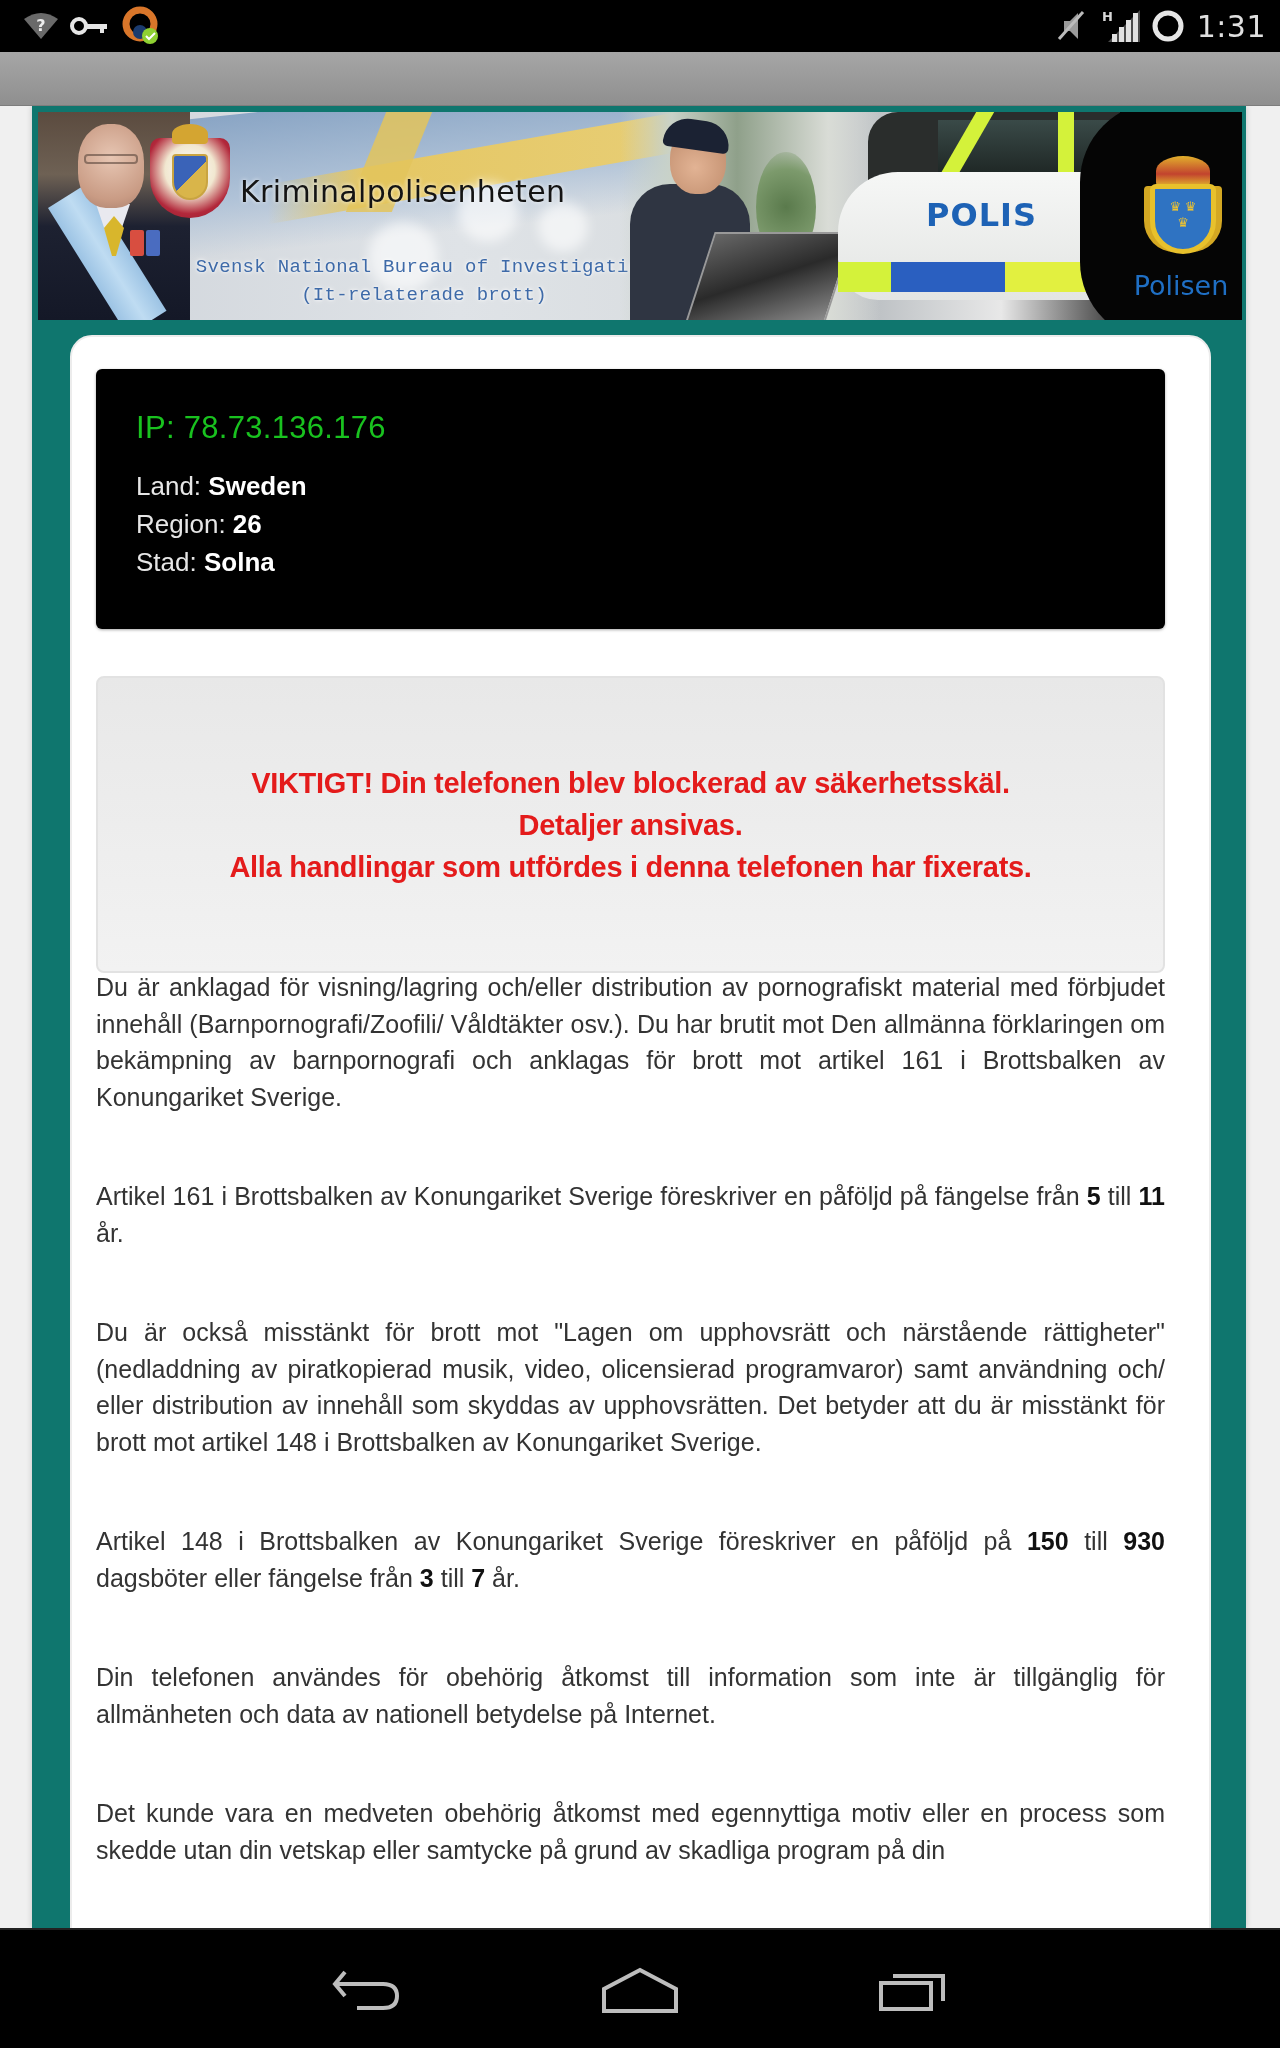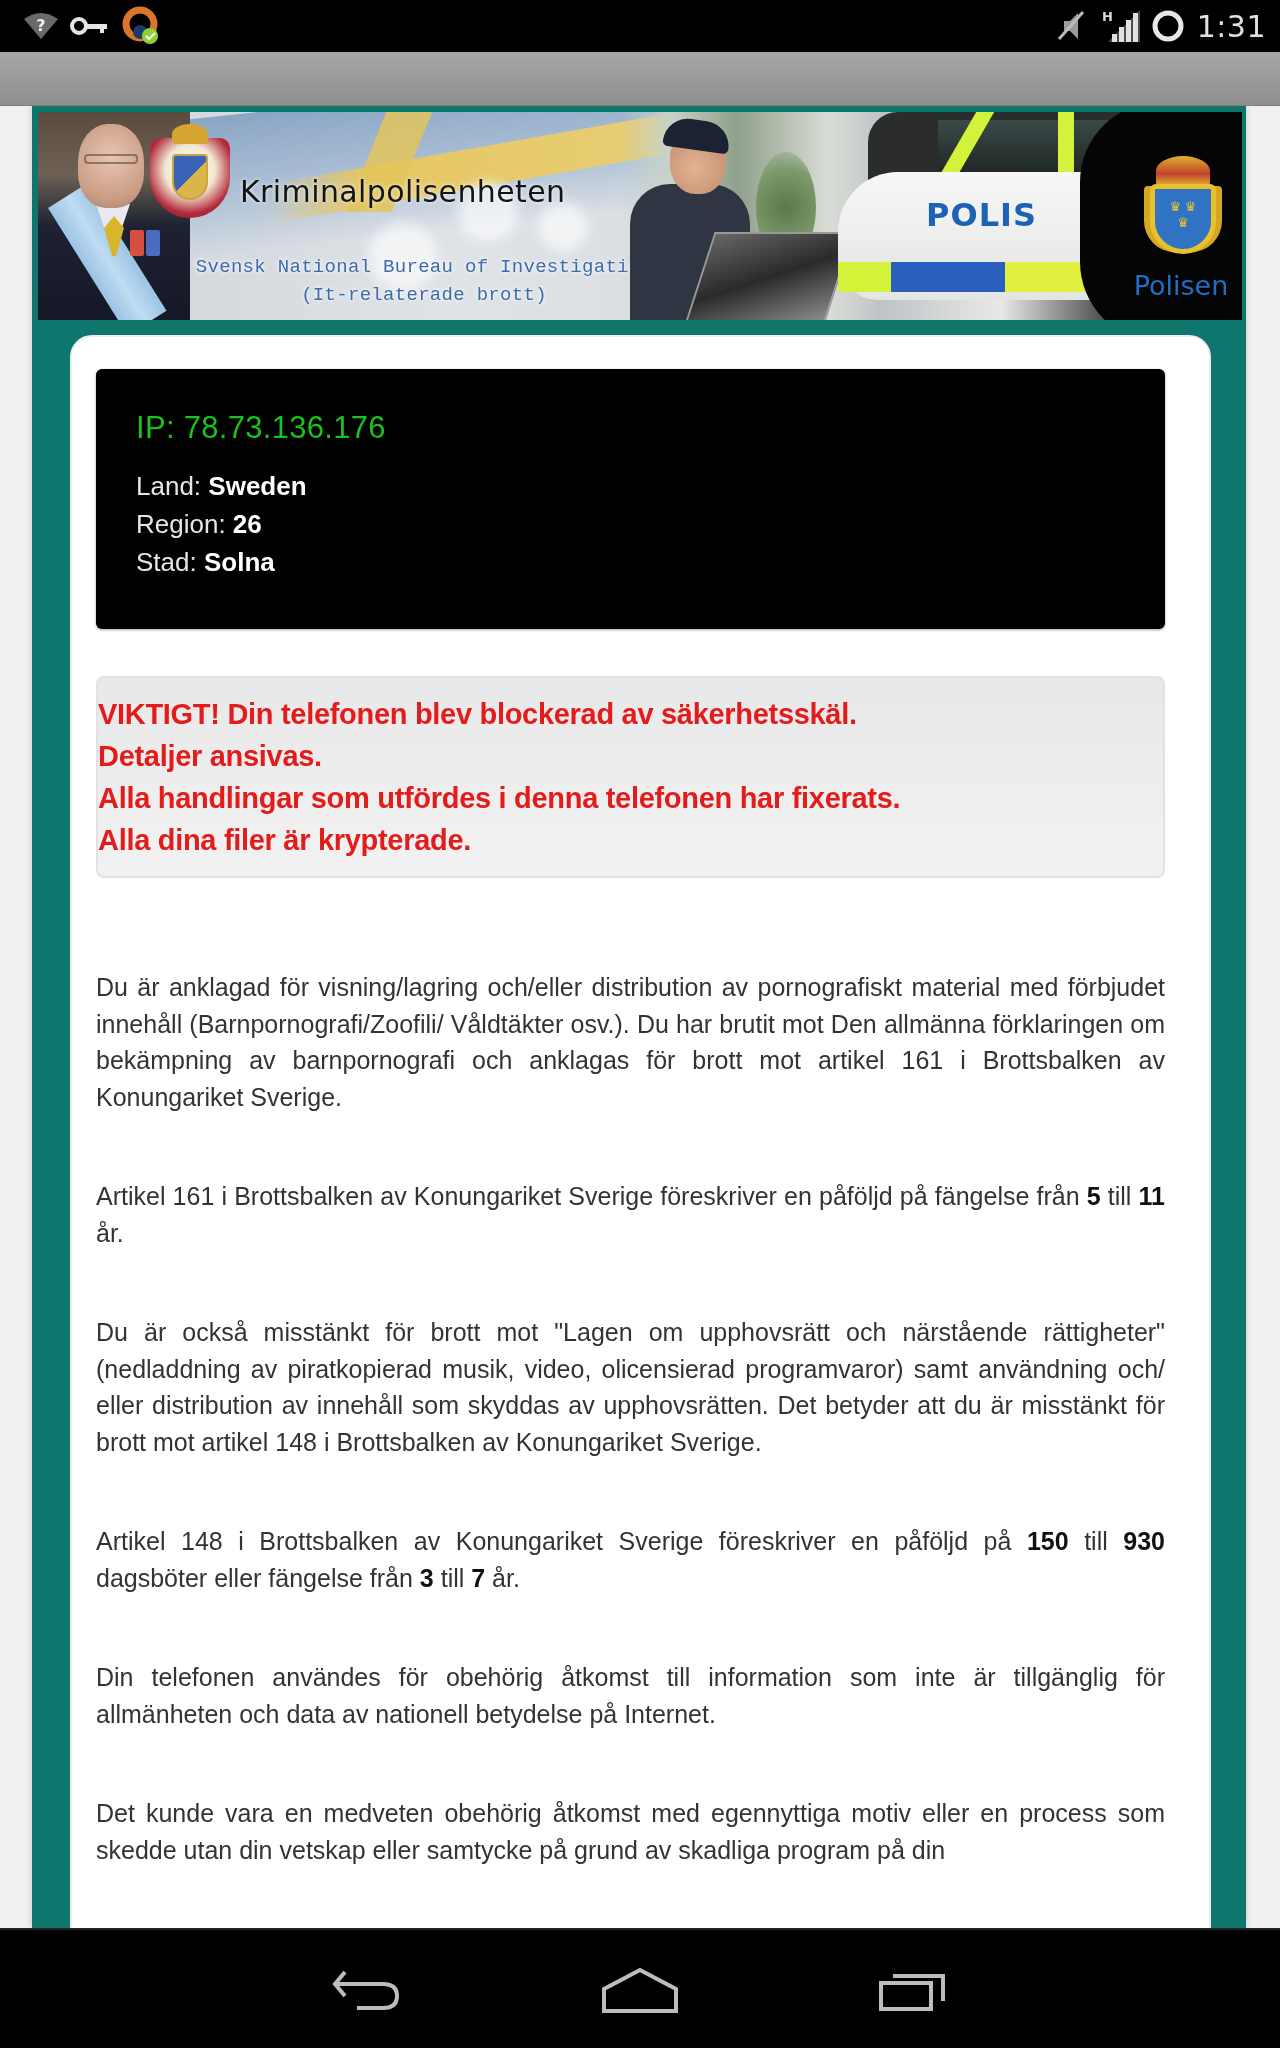--- a/index.html
+++ b/index.html
@@ -87,22 +87,22 @@
 
   
   .card { position: absolute; left: 38px; top: 229px; width: 1141px; height: 1700px; background: #fff;
     border: 2px solid #ececec; border-radius: 22px; }
   .ip-box { position: absolute; left: 24px; top: 32px; width: 1069px; height: 260px; background: #000; border-radius: 6px;
     box-shadow: 0 1px 3px rgba(0,0,0,.35); padding: 40px 40px; }
   .ip-line { color: #19c21f; font-size: 31px; font-family: "Liberation Sans", sans-serif; line-height: 38px; margin-bottom: 20px; letter-spacing: .3px; }
   .info-line { color: #e6e6e6; font-size: 26px; line-height: 38px; }
   .info-line b { color: #fff; font-weight: bold; }
 
-  .alert-box { position: absolute; left: 24px; top: 339px; width: 1069px; height: 202px; border: 2px solid #e2e2e2; border-radius: 8px;
-    background: linear-gradient(180deg, #e8e8e8 0%, #f2f2f2 100%); display: flex; flex-direction: column; justify-content: center; align-items: flex-start; }
+  .alert-box { position: absolute; left: 24px; top: 339px; width: 1069px; height: 297px; border: 2px solid #e2e2e2; border-radius: 8px;
+    background: linear-gradient(180deg, #e8e8e8 0%, #f2f2f2 100%); display: flex; flex-direction: column; justify-content: center; align-items: center; }
   .alert-line { color: #e41b1b; font-weight: bold; font-size: 29px; line-height: 42px; text-align: center; letter-spacing: -0.3px; }
 
   .body-text { position: absolute; left: 24px; width: 1069px; top: 632px; color: #333; font-size: 25px; line-height: 36.5px; }
   .body-text p { text-align: justify; margin-bottom: 63px; }
   .body-text p b { color: #111; font-weight: bold; }
 
   
   .nav-bar { position: absolute; left: 0; top: 1928px; width: 1280px; height: 120px; background: #000; border-top: 2px solid #222; }
   .nav-btn { position: absolute; top: 30px; width: 90px; height: 60px; display: flex; align-items: center; justify-content: center; }
 </style>
@@ -235,21 +235,20 @@
         <div class="info-line">
           <span>Stad:</span>
           <b>Solna</b>
         </div>
       </div>
 
       <div class="alert-box">
         <div class="alert-line">VIKTIGT! Din telefonen blev blockerad av säkerhetsskäl.</div>
         <div class="alert-line">Detaljer ansivas.</div>
         <div class="alert-line">Alla handlingar som utfördes i denna telefonen har fixerats.</div>
-        <div class="alert-line">Alla dina filer är krypterade.</div>
       </div>
 
       <div class="body-text">
         <p>Du är anklagad för visning/lagring och/eller distribution av pornografiskt material med förbjudet innehåll (Barnpornografi/Zoofili/ Våldtäkter osv.). Du har brutit mot Den allmänna förklaringen om bekämpning av barnpornografi och anklagas för brott mot artikel 161 i Brottsbalken av Konungariket Sverige.</p>
         <p><span>Artikel 161 i Brottsbalken av Konungariket Sverige föreskriver en påföljd på fängelse från </span><b>5</b><span> till </span><b>11</b><span> år.</span></p>
         <p>Du är också misstänkt för brott mot "Lagen om upphovsrätt och närstående rättigheter" (nedladdning av piratkopierad musik, video, olicensierad programvaror) samt användning och/ eller distribution av innehåll som skyddas av upphovsrätten. Det betyder att du är misstänkt för brott mot artikel 148 i Brottsbalken av Konungariket Sverige.</p>
         <p><span>Artikel 148 i Brottsbalken av Konungariket Sverige föreskriver en påföljd på </span><b>150</b><span> till </span><b>930</b><span> dagsböter eller fängelse från </span><b>3</b><span> till </span><b>7</b><span> år.</span></p>
         <p>Din telefonen användes för obehörig åtkomst till information som inte är tillgänglig för allmänheten och data av nationell betydelse på Internet.</p>
         <p>Det kunde vara en medveten obehörig åtkomst med egennyttiga motiv eller en process som skedde utan din vetskap eller samtycke på grund av skadliga program på din</p>
       </div>

